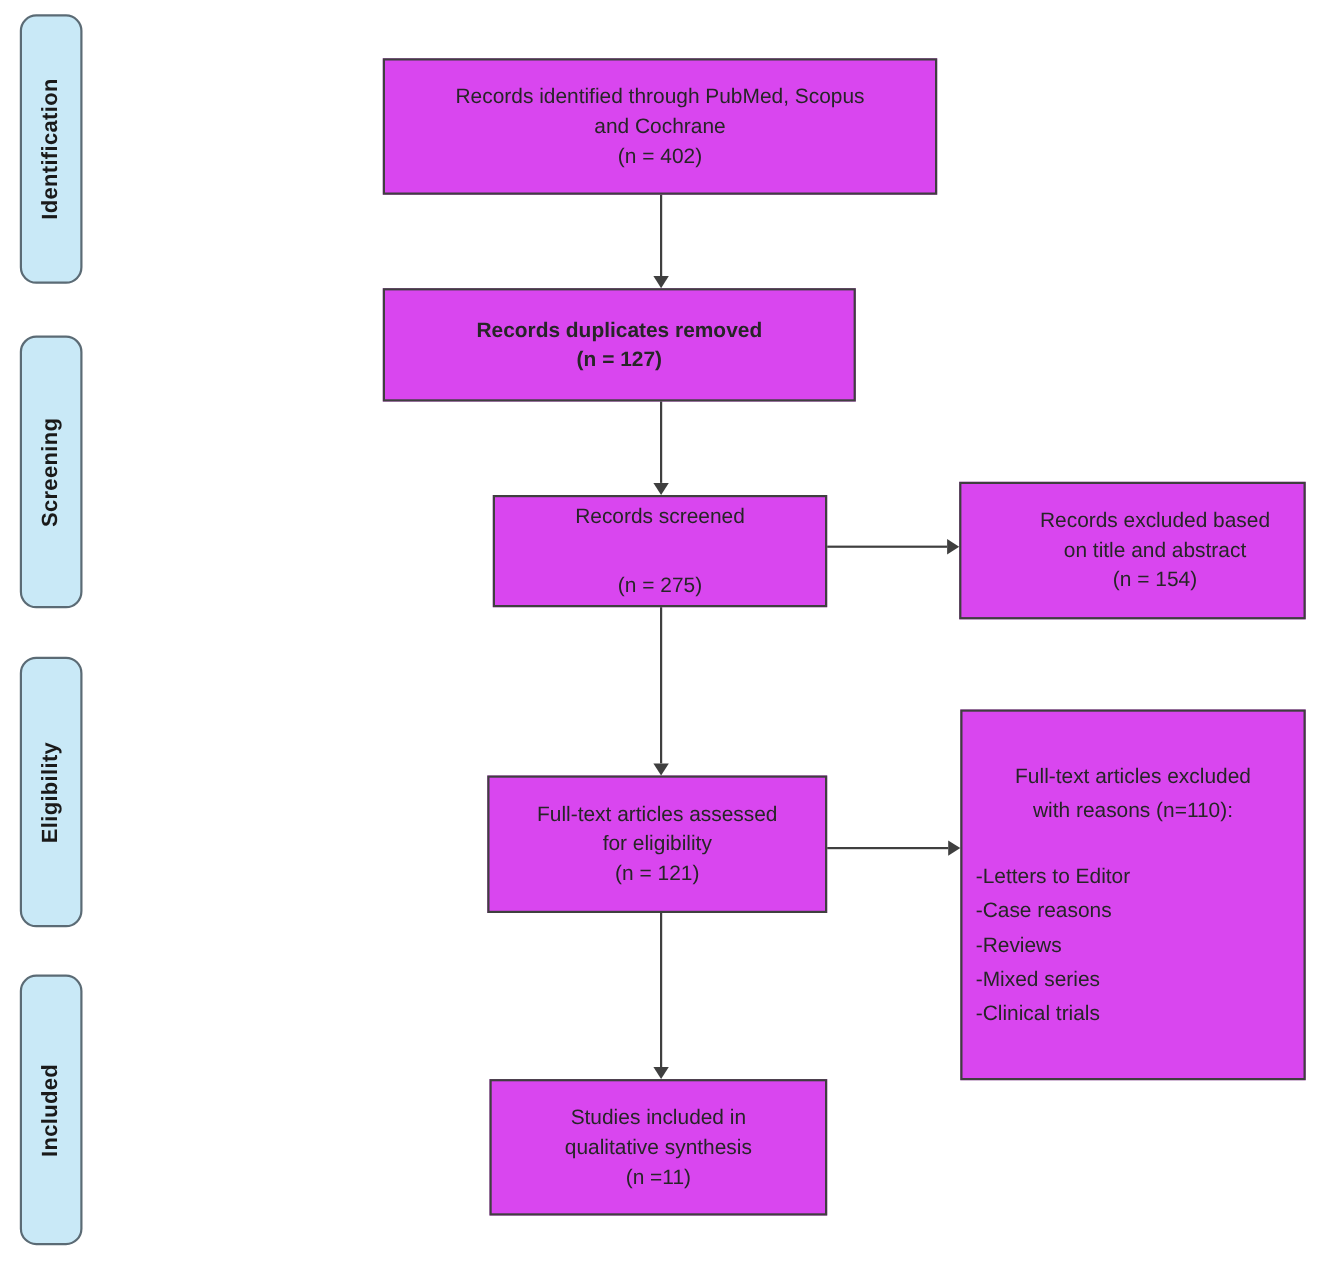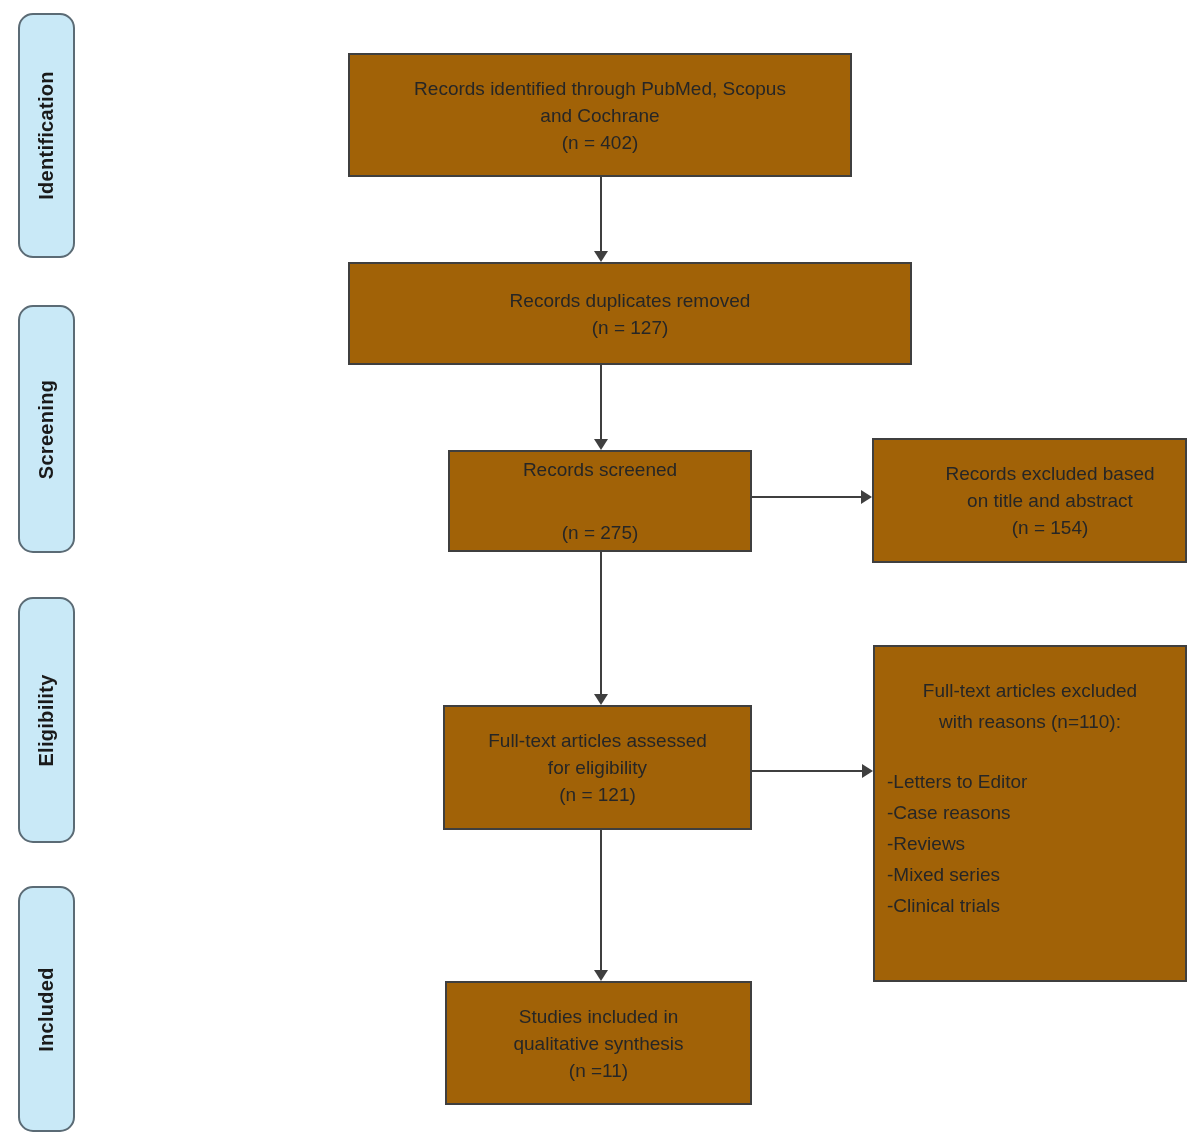--- a/index.html
+++ b/index.html
@@ -36,32 +36,32 @@
     font-size: 20px;
     color: #1a1a1a;
     letter-spacing: 0.3px;
   }
 
   
   .fbox {
     position: absolute;
     box-sizing: border-box;
     border: 2px solid #3f3f3f;
-    background: #a16207;
+    background: #d946ef;
     display: flex;
     flex-direction: column;
     align-items: center;
     justify-content: center;
     text-align: center;
     font-size: 19px;
     line-height: 27px;
   }
   .fbox.left-list {
     align-items: stretch;
-    justify-content: flex-start;
+    justify-content: center;
     padding: 28px 12px;
     line-height: 31px;
   }
   .fbox.left-list .hdr { text-align: center; }
   .fbox.left-list .reasons { text-align: left; margin-top: 29px; }
 
   
   .varrow {
     position: absolute;
     width: 2px;
@@ -110,21 +110,21 @@
   <div class="stage" style="top:886px;height:246px;">
     <span class="stage-label">Included</span>
   </div>
 
   <div class="fbox" style="left:348px;top:53px;width:504px;height:124px;">
     <div>Records identified through PubMed, Scopus</div>
     <div>and Cochrane</div>
     <div>(n = 402)</div>
   </div>
 
-  <div class="fbox" style="left:348px;top:262px;width:564px;height:103px;">
+  <div class="fbox" style="left:348px;top:262px;width:430px;height:103px;font-weight:bold;">
     <div>Records duplicates removed</div>
     <div>(n = 127)</div>
   </div>
 
   <div class="fbox" style="left:448px;top:450px;width:304px;height:102px;gap:36px;">
     <div>Records screened</div>
     <div>(n = 275)</div>
   </div>
 
   <div class="fbox" style="left:872px;top:438px;width:315px;height:125px;padding-left:41px;">

